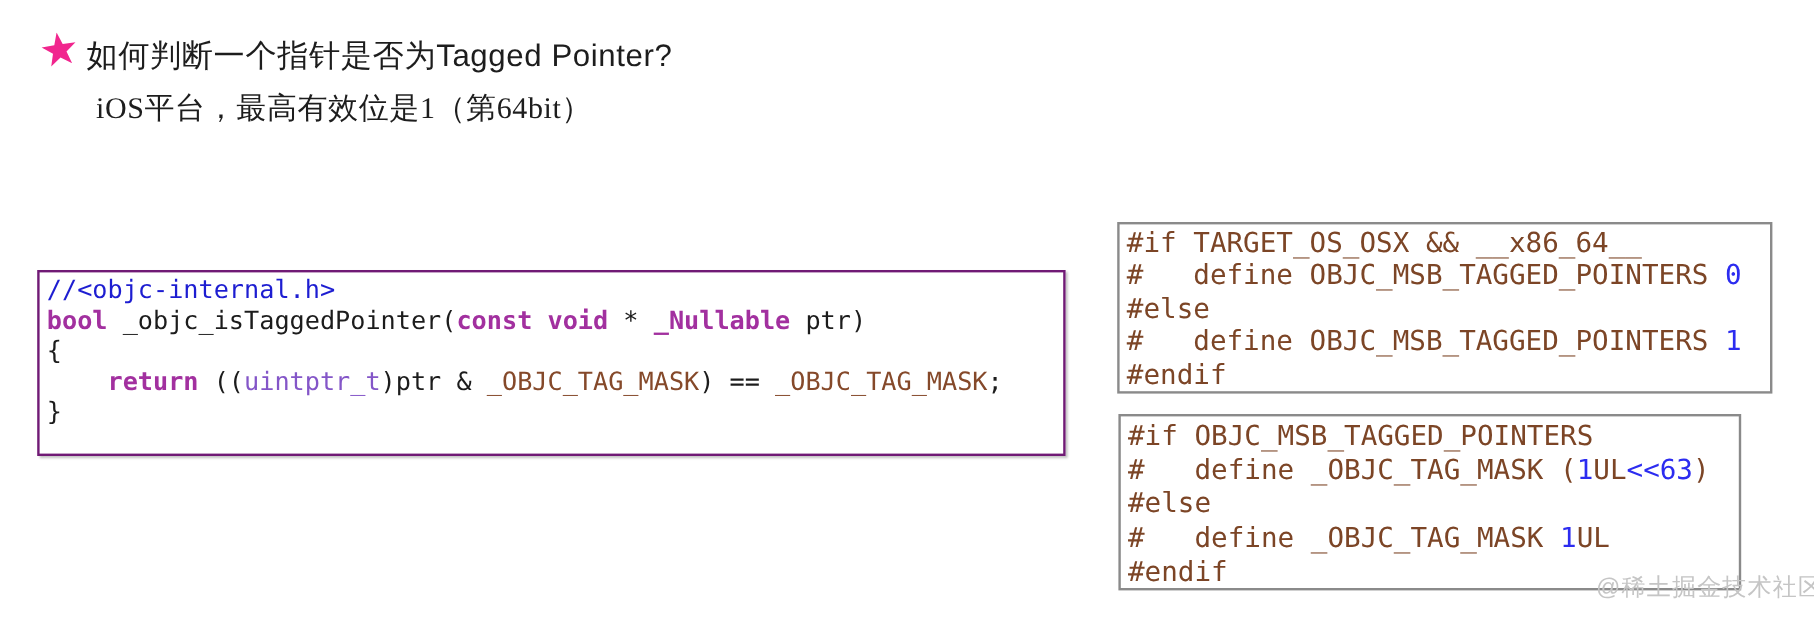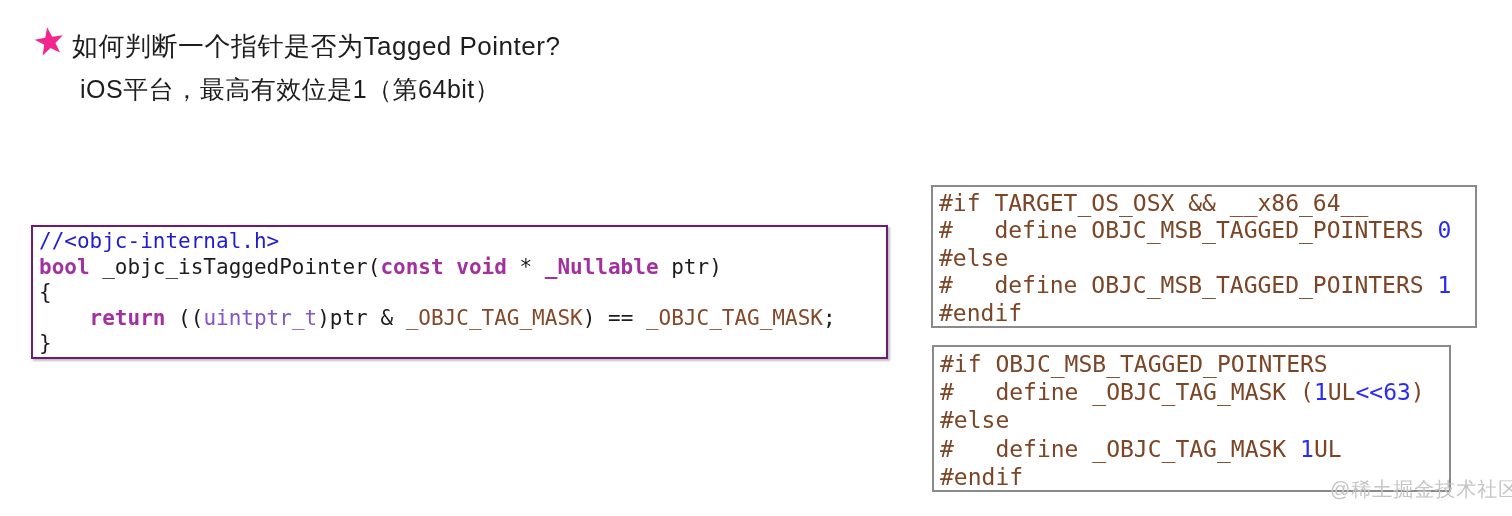--- a/index.html
+++ b/index.html
@@ -29,38 +29,39 @@
     white-space: nowrap;
     text-align: right;
   }
   .subtitle-line {
     position: absolute;
     left: 80px;
     font-size: 25px;
     color: #1d1d1d;
     letter-spacing: 0.5px;
     white-space: nowrap;
+    font-family: Liberation Serif, serif;
   }
   .subtitle-1 { top: 73px; }
   .subtitle-2 { top: 110px; }
 
   
   .code-box {
     position: absolute;
     background: #ffffff;
     border: 2px solid #701a75;
     font-family: "DejaVu Sans Mono", "Liberation Mono", monospace;
     white-space: pre;
     overflow: hidden;
   }
   .code-line { white-space: pre; }
 
   .box-left {
     left: 31px; top: 225px;
-    width: 857px; height: 134px;
+    width: 857px; height: 155px;
     padding: 2px 0 0 6px;
     font-size: 21px;
     line-height: 25.5px;
     box-shadow: 2px 2px 2px rgba(0,0,0,0.25);
   }
   .box-right-top {
     left: 931px; top: 185px;
     width: 546px; height: 143px;
     padding: 3px 0 0 6px;
     font-size: 23px;

